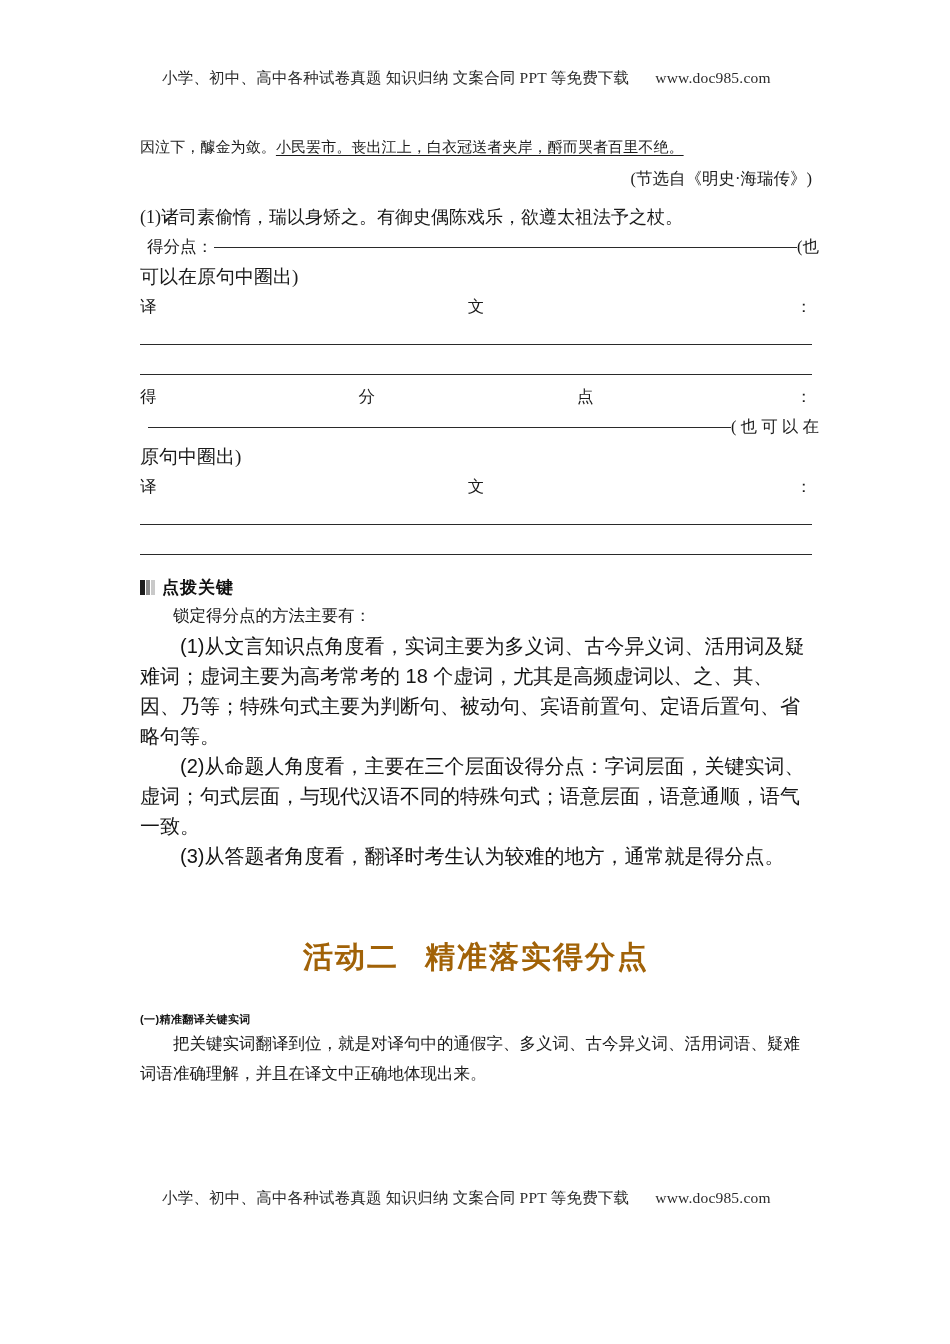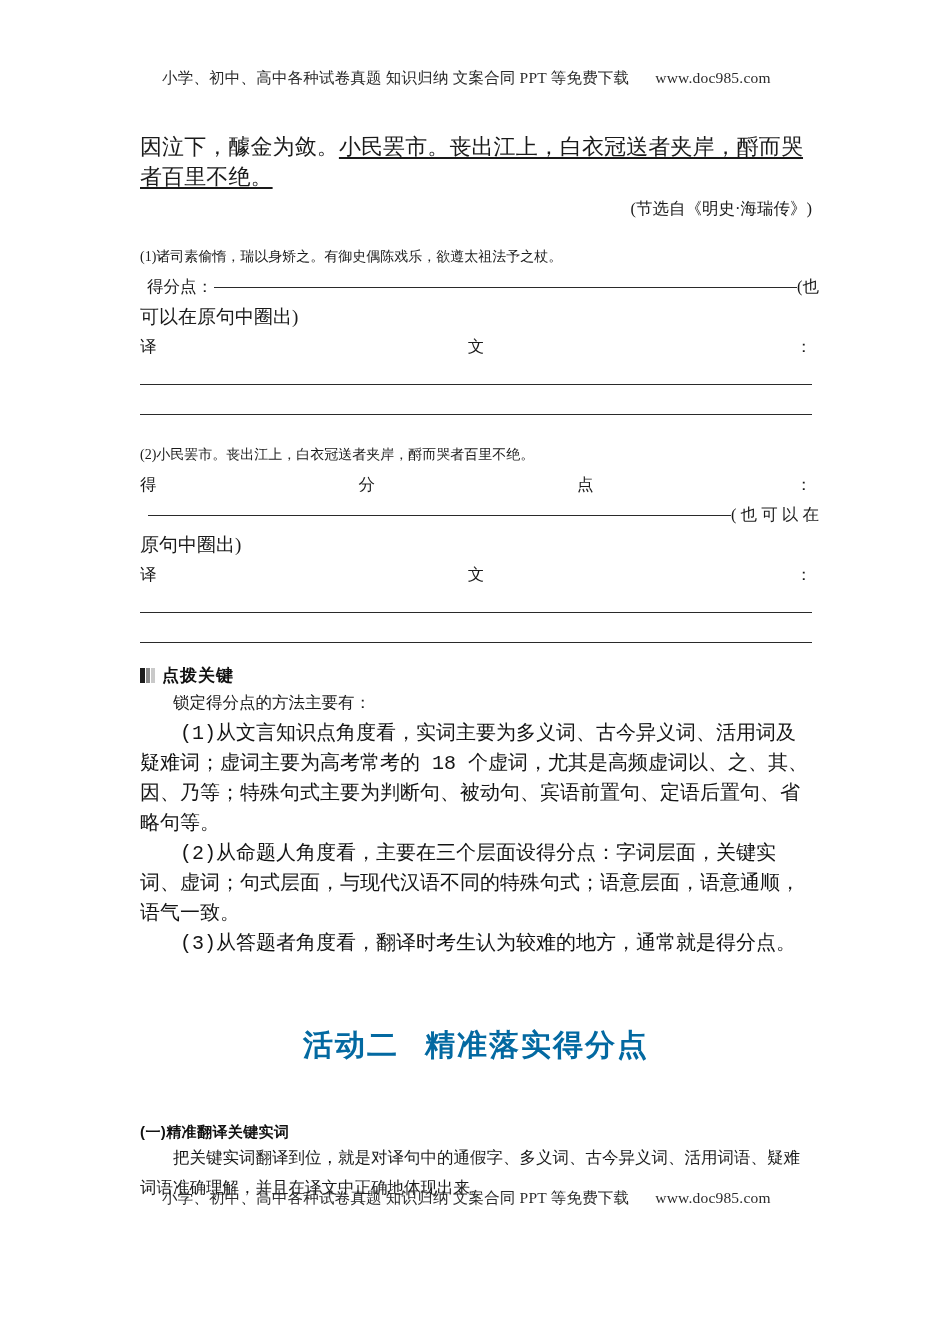--- a/index.html
+++ b/index.html
@@ -55,37 +55,37 @@
   }
   
   .hei {
     font-family: "Liberation Sans", "DejaVu Sans", sans-serif;
     font-size: 20px;
     line-height: 30px;
     color: #141414;
   }
 
   .passage {
-    font-size: 22px;
+    font-size: 15px;
     line-height: 30px;
     letter-spacing: 0.1px;
   }
   .u { text-decoration: underline; text-underline-offset: 3px; }
 
   .src-line {
     text-align: right;
     font-size: 16.5px;
     line-height: 30px;
     margin-top: 2px;
   }
 
   .q-line {
-    font-size: 14px;
-    line-height: 30px;
-    margin-top: 18px;
+    font-size: 18px;
+    line-height: 30px;
+    margin-top: 8px;
   }
 
   
   .spread {
     display: flex;
     justify-content: space-between;
     font-size: 16.5px;
     line-height: 30px;
     width: 100%;
   }
@@ -145,42 +145,42 @@
   .tip-icon i.b2 { left: 6px; width: 4px;  background: #8c8c8c; }
   .tip-icon i.b3 { left: 11px; width: 4px; background: #c9c9c9; }
   .tip-head .tip-title {
     font-family: Liberation Sans, sans-serif;
     font-weight: bold;
     font-size: 17px;
     letter-spacing: 1px;
     color: #111;
   }
 
-  .para { text-indent: 2em; margin: 0; font-family: Liberation Mono, monospace; }
+  .para { text-indent: 2em; margin: 0; }
 
   
   .activity {
     text-align: center;
     font-family: "Liberation Serif", "DejaVu Serif", serif;
     font-weight: bold;
     font-size: 30px;
     letter-spacing: 2px;
-    color: #0369a1;
+    color: #a16207;
     margin: 64px 0 0 0;
     line-height: 44px;
   }
   .activity .gap { display: inline-block; width: 26px; }
 
   .sub-head {
     font-family: "Liberation Sans", "DejaVu Sans", sans-serif;
     font-weight: bold;
-    font-size: 15px;
+    font-size: 11px;
     letter-spacing: 0.4px;
     color: #111;
-    margin: 56px 0 0 0;
+    margin: 33px 0 0 0;
     text-indent: 0;
   }
   .sub-body {
     font-size: 16.5px;
     line-height: 30px;
     margin-top: 2px;
   }
 </style>
 </head>
 <body>
@@ -216,23 +216,20 @@
       <span>：</span>
     </div>
 
     <div class="rule-slot">
         <div class="full-rule"></div>
       </div>
     <div class="rule-slot">
         <div class="full-rule"></div>
       </div>
 
-    <div class="q-line cn">
-      <span>(2)</span><span>小民罢市。丧出江上，白衣冠送者夹岸，酹而哭者百里不绝。</span>
-    </div>
 
     <div class="spread cn">
       <span>得</span>
       <span>分</span>
       <span>点</span>
       <span>：</span>
     </div>
 
     <div class="fill-row cn">
       <span class="rule"></span>

